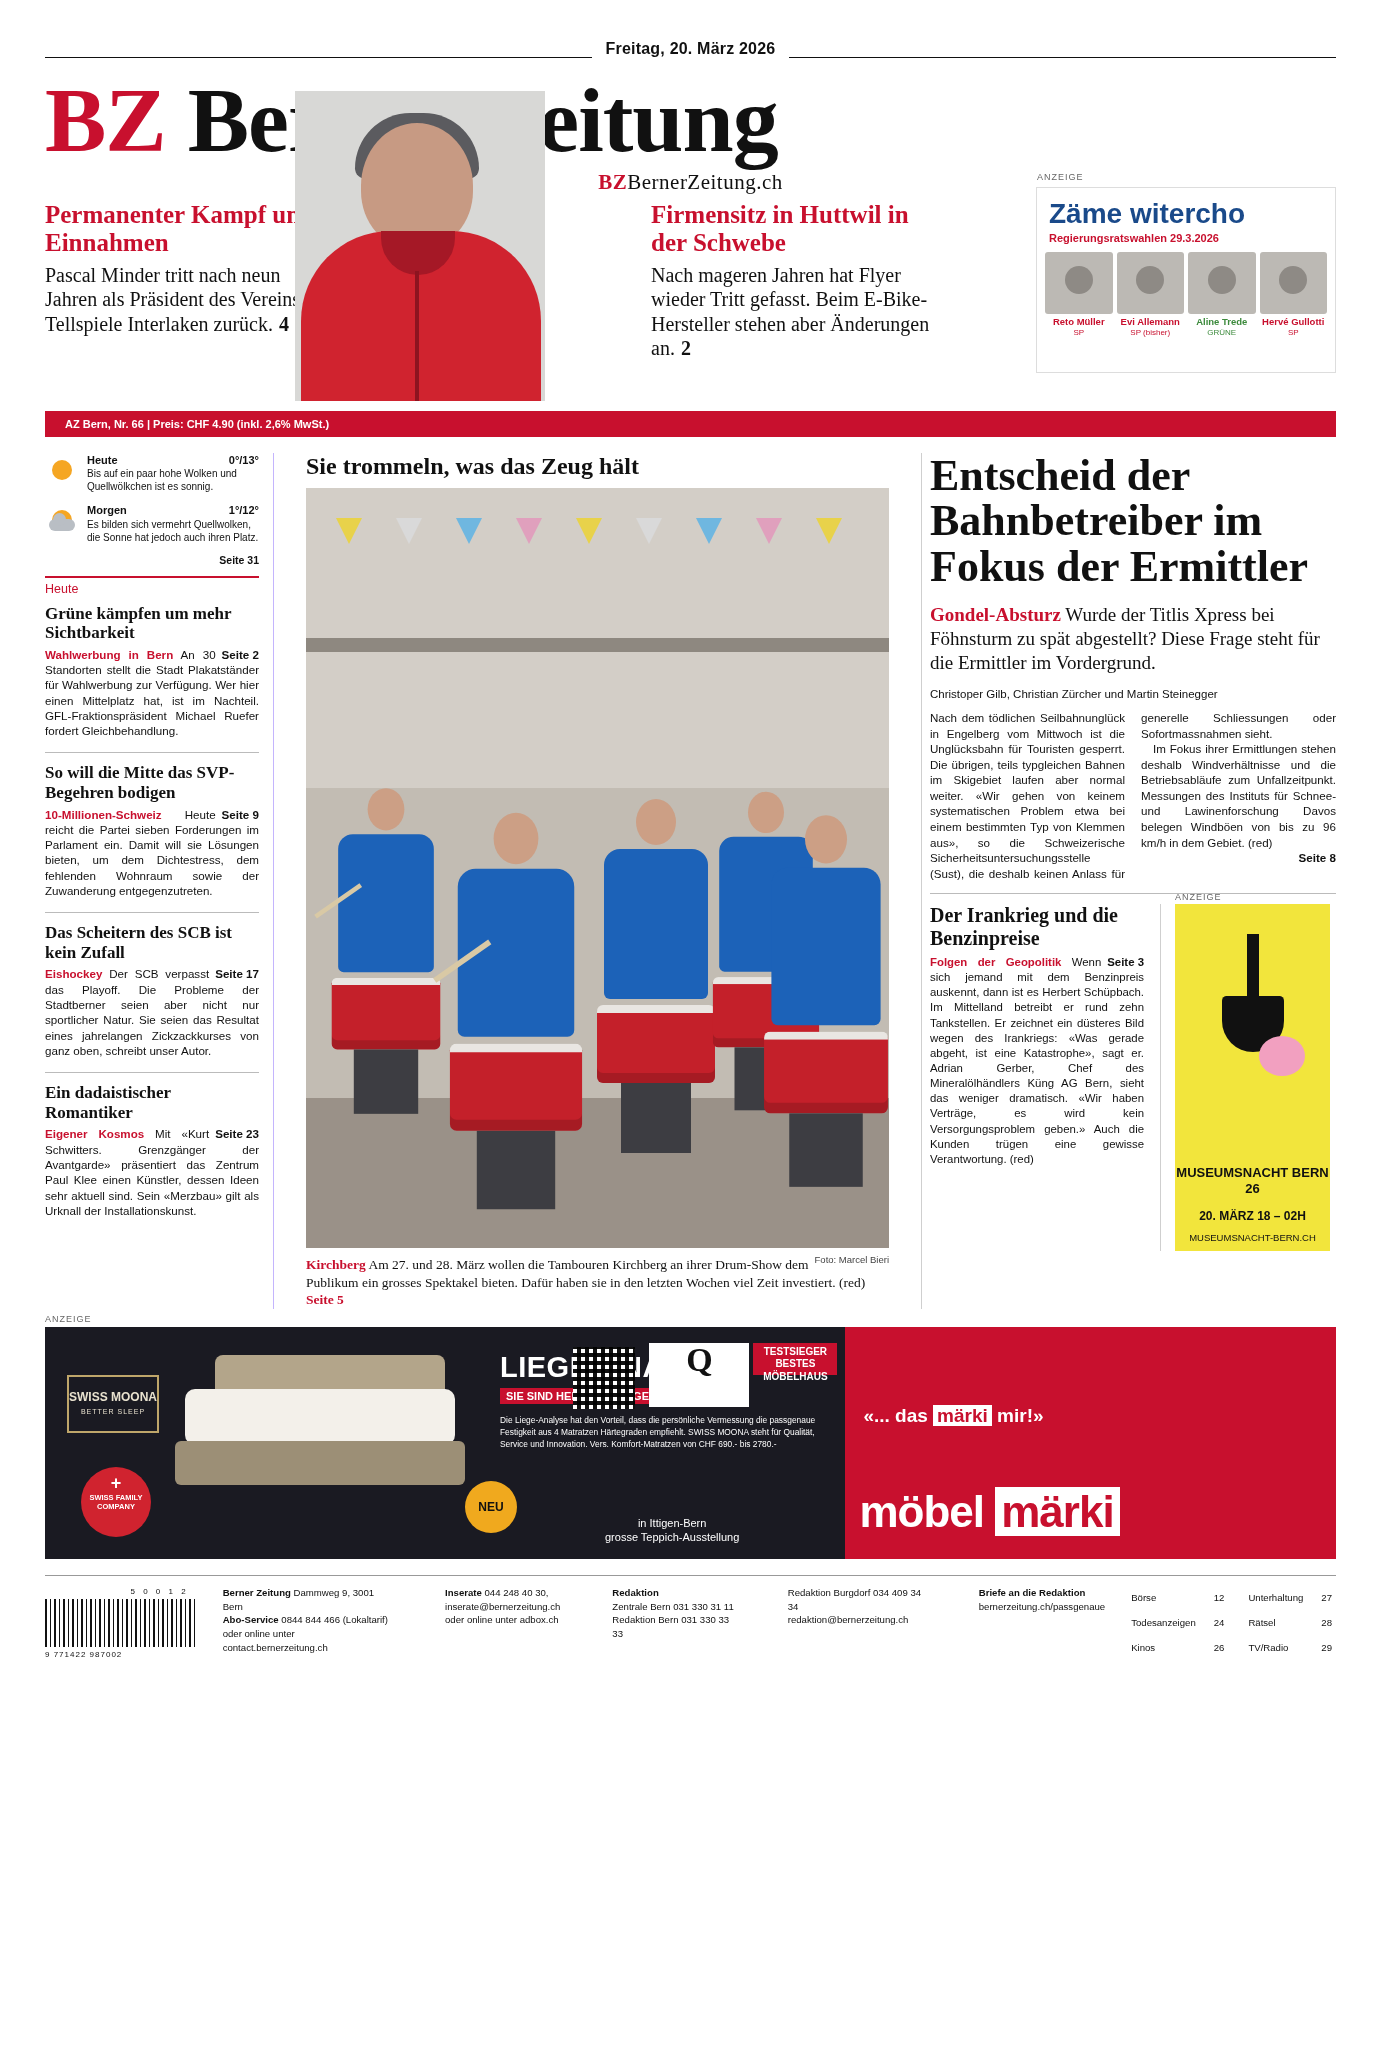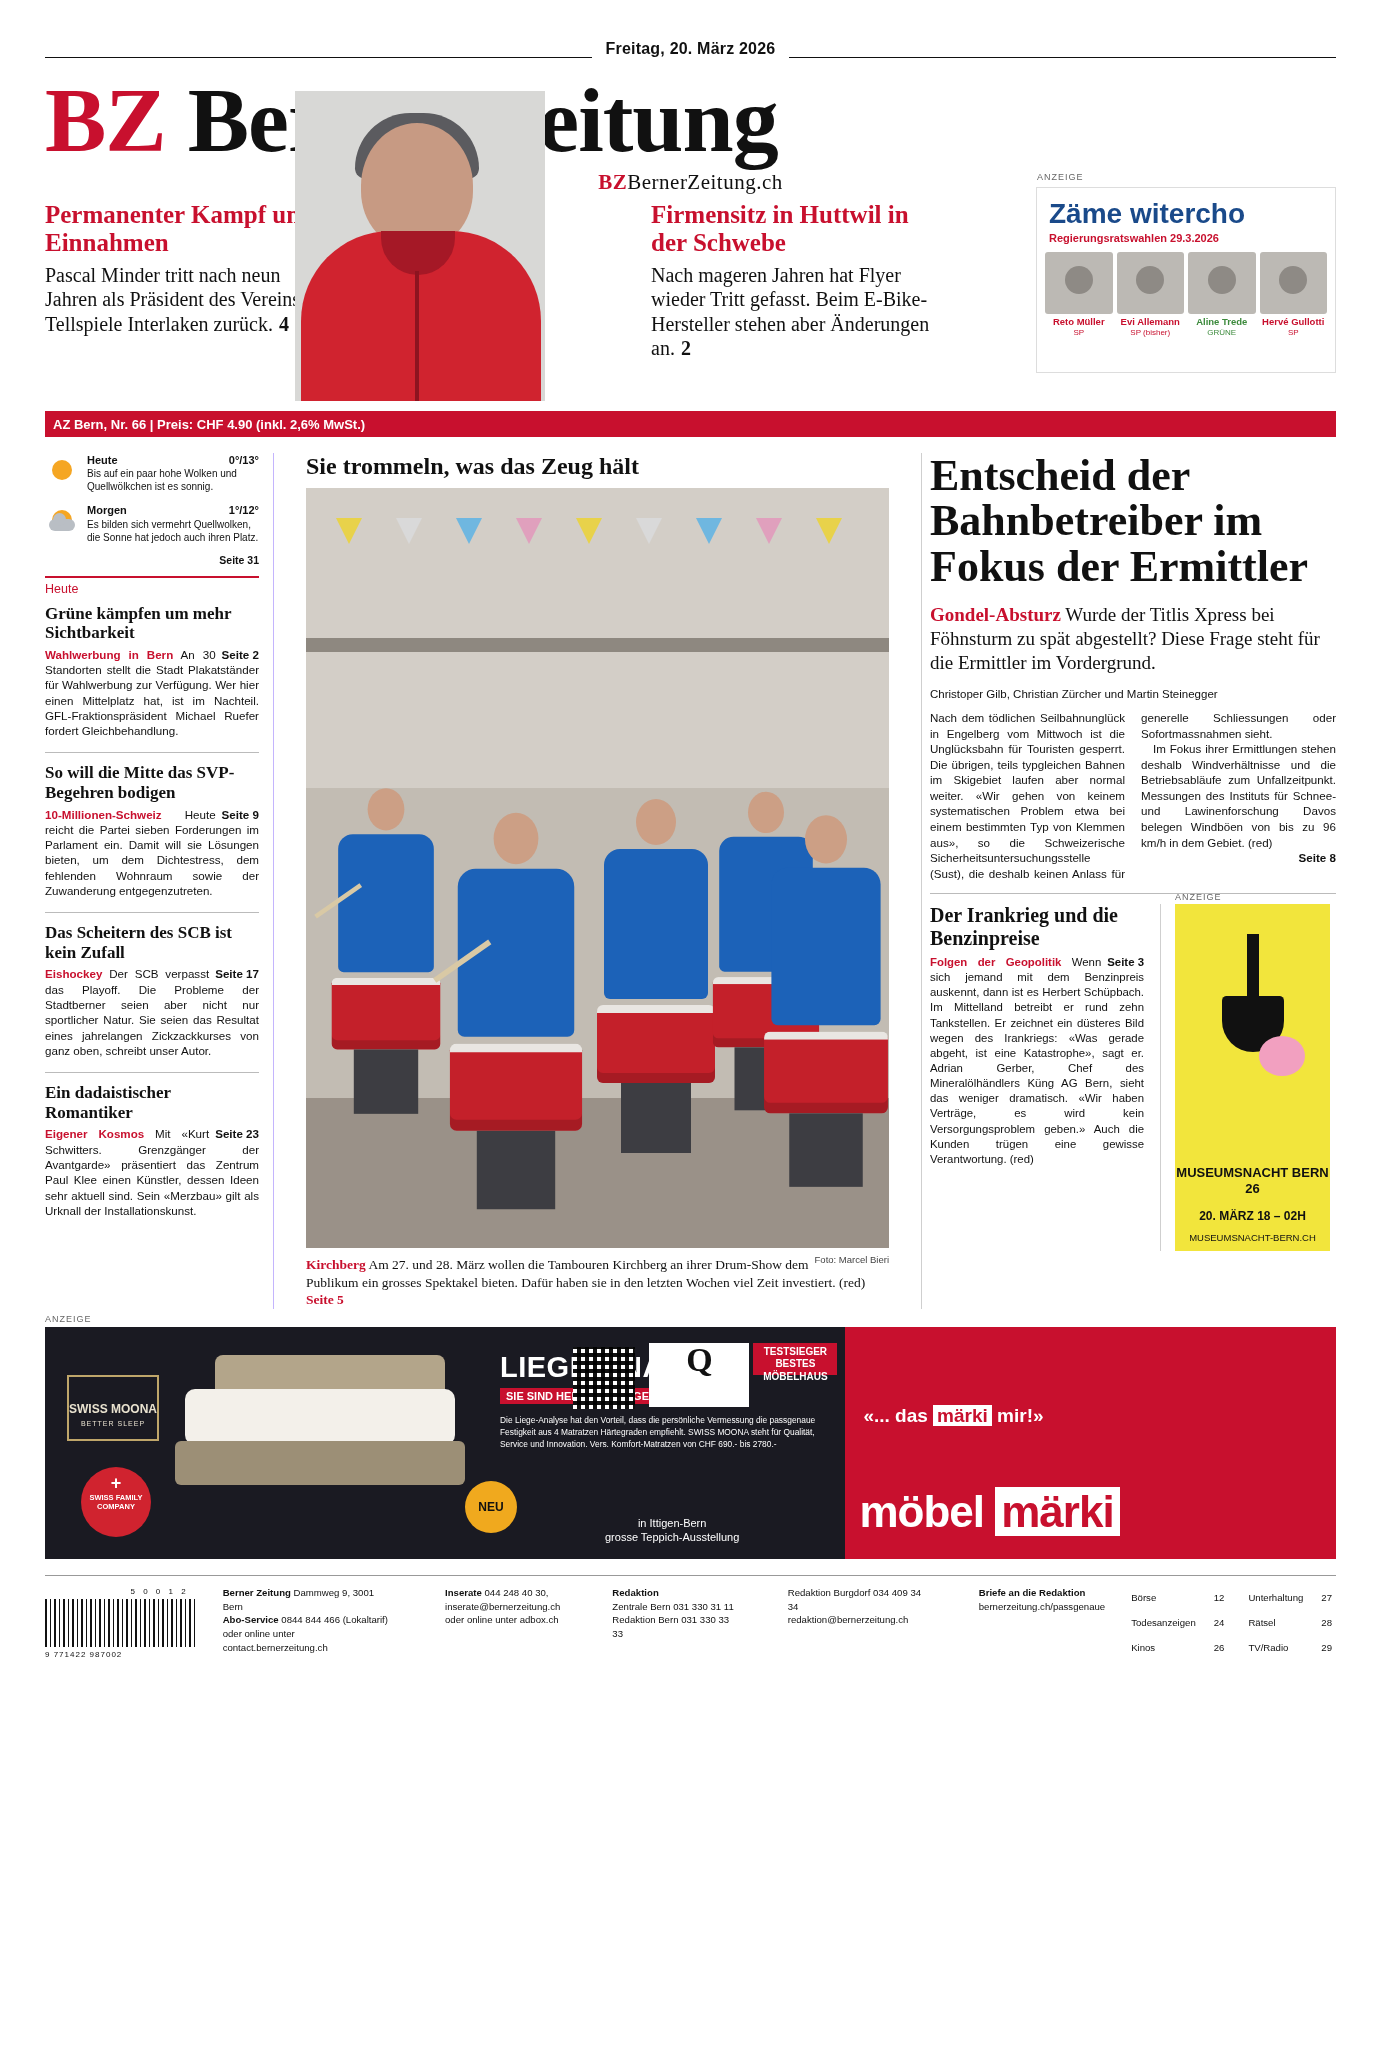--- a/index.html
+++ b/index.html
@@ -55,21 +55,21 @@
   .adbox .cands { display:flex; gap:4px; padding:8px 8px 0 8px; }
   .cand { flex:1; text-align:center; }
   .cand .face { width:100%; height:62px; background:#bcb9b4; border-radius:3px; position:relative; overflow:hidden;}
   .cand .face:after{content:"";position:absolute;left:50%;top:14px;transform:translateX(-50%);width:28px;height:28px;border-radius:50%;background:#8e8a85;}
   .cand .nm { font-family:"Liberation Sans", sans-serif; font-size:9.5px; font-weight:bold; line-height:1.15; margin-top:3px; }
   .cand .pt { font-family:"Liberation Sans", sans-serif; font-size:8px; line-height:1.2; }
   .c1 .nm,.c1 .pt{color:#c8102e}.c2 .nm,.c2 .pt{color:#c8102e}.c3 .nm,.c3 .pt{color:#3c8a3c}.c4 .nm,.c4 .pt{color:#c8102e}
 
   
   .redbar { margin-top:10px; height:26px; background:#c8102e; color:#fff; display:flex; align-items:center; position:relative;}
-  .redbar .left { font-family:"Liberation Sans", sans-serif; font-size:13px; font-weight:bold; padding-left:8px;}
+  .redbar .left { font-family:"Liberation Sans", sans-serif; font-size:11px; font-weight:bold; padding-left:20px;}
   .redbar .center { position:absolute; left:0; right:0; text-align:center; font-family:"Liberation Sans", sans-serif; font-size:13px; font-weight:bold; letter-spacing:.3px;}
 
   
   .main { display:flex; margin-top:16px; }
   .col-left { width:228px; padding-right:14px; }
   .col-mid { width:648px; padding:0 32px; border-left:1px solid #c4b5fd; }
   .col-right { width:415px; padding-left:8px; border-left:1px solid #cfcfcf; }
 
   
   .wx-row { display:flex; gap:8px; margin-bottom:10px; }
@@ -135,21 +135,21 @@
   .bulbhead { position:absolute; left:50%; top:92px; transform:translateX(-50%); width:62px; height:56px; background:#111; border-radius:6px 6px 40px 40px;}
   .blob { position:absolute; left:54%; top:132px; width:46px; height:40px; background:#f2a0c0; border-radius:50%;}
   .yad-t { position:absolute; left:0; right:0; bottom:54px; text-align:center; font-family:"Liberation Sans", sans-serif; font-size:13px; font-weight:bold; line-height:1.25;}
   .yad-d { position:absolute; left:0; right:0; bottom:28px; text-align:center; font-family:"Liberation Sans", sans-serif; font-size:12px; font-weight:bold;}
   .yad-u { position:absolute; left:0; right:0; bottom:8px; text-align:center; font-family:"Liberation Sans", sans-serif; font-size:9.5px; }
 
   
   .bottomad { margin-top:18px; height:232px; position:relative; display:flex; }
   .bottomad .anz { position:absolute; top:-13px; left:0; font-size:9px; color:#666; letter-spacing:1px; font-family:"Liberation Sans", sans-serif;}
   .ba-left { width:62%; background:#1a1a22; position:relative; color:#fff; }
-  .swiss { position:absolute; left:22px; top:48px; width:92px; height:66px; border:2px solid #bfa66a; text-align:center; color:#e9e2cf; font-family:"Liberation Sans", sans-serif; font-size:12px; font-weight:bold; padding-top:26px; line-height:1.15;}
+  .swiss { position:absolute; left:22px; top:48px; width:92px; height:58px; border:2px solid #bfa66a; text-align:center; color:#e9e2cf; font-family:"Liberation Sans", sans-serif; font-size:12px; font-weight:bold; padding-top:14px; line-height:1.15;}
   .swiss small{display:block;font-size:7px;font-weight:normal;letter-spacing:1px;margin-top:4px;}
   .fam { position:absolute; left:36px; top:140px; width:70px; height:70px; border-radius:50%; background:#d0232f; color:#fff; font-family:"Liberation Sans", sans-serif; font-size:7.5px; font-weight:bold; text-align:center; padding-top:26px; line-height:1.2;}
   .fam:before{content:"+";position:absolute;left:50%;top:6px;transform:translateX(-50%);font-size:18px;}
   .bed { position:absolute; left:130px; top:22px; width:300px; height:170px; }
   .mattress { position:absolute; left:10px; top:40px; width:270px; height:56px; background:#f3f0ea; border-radius:10px; }
   .base { position:absolute; left:0; top:92px; width:290px; height:44px; background:#9c8f76; border-radius:6px; }
   .headb { position:absolute; left:40px; top:6px; width:230px; height:44px; background:#b3a58a; border-radius:8px 8px 0 0;}
   .ba-txt { position:absolute; left:455px; top:24px; right:16px; }
   .ba-h { font-family:"Liberation Sans", sans-serif; font-size:29px; font-weight:bold; letter-spacing:.5px; }
   .ba-s { background:#c8102e; display:inline-block; font-family:"Liberation Sans", sans-serif; font-size:11px; font-weight:bold; padding:2px 6px; margin-top:4px;}

